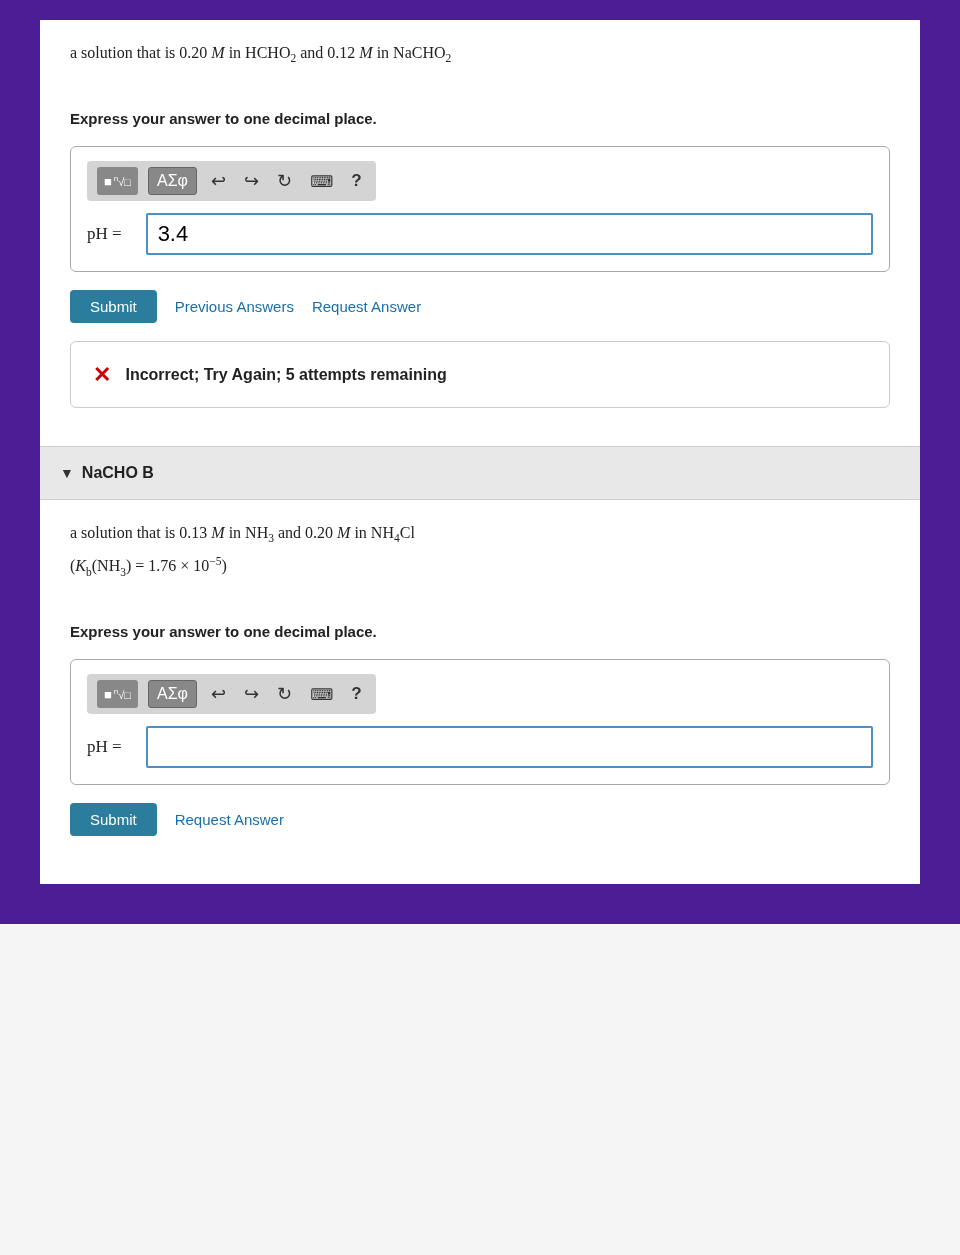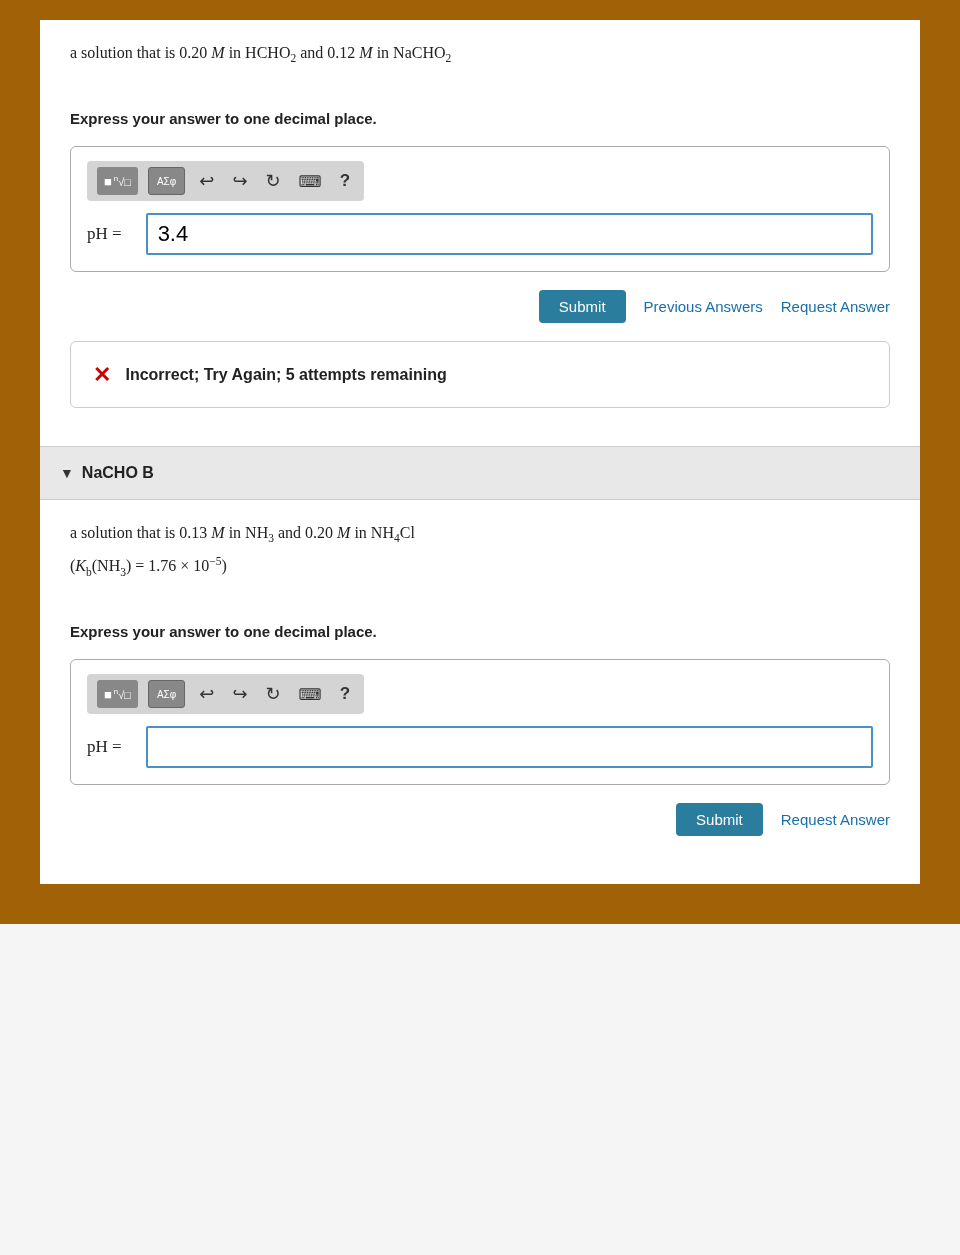--- a/index.html
+++ b/index.html
@@ -6,21 +6,21 @@
     body {
       font-family: Georgia, 'Times New Roman', serif;
       background: #f5f5f5;
       color: #222;
       font-size: 16px;
       line-height: 1.5;
     }
     .page-container {
       max-width: 960px;
       margin: 0 auto;
-      background: #a16207;
+      background: #4c1d95;
       padding: 20px 40px 40px 40px;
     }
     .part-a-content {
       padding: 20px 30px 30px 30px;
       background: #fff;
     }
     .problem-text {
       font-size: 16px;
       margin-bottom: 12px;
       line-height: 1.6;
@@ -69,21 +69,21 @@
       display: flex;
       align-items: center;
       gap: 2px;
       height: 28px;
     }
     .toolbar-btn-symbol {
       background: #888;
       border: 1px solid #666;
       border-radius: 3px;
       color: #fff;
-      font-size: 10px;
+      font-size: 16px;
       padding: 2px 8px;
       cursor: pointer;
       font-family: Arial, sans-serif;
       height: 28px;
       display: flex;
       align-items: center;
     }
     .toolbar-icon-btn {
       background: transparent;
       border: none;
@@ -120,21 +120,20 @@
       font-size: 22px;
       padding: 6px 10px;
       font-family: Arial, sans-serif;
       outline: none;
     }
     .action-row {
       display: flex;
       align-items: center;
       gap: 18px;
       margin-bottom: 18px;
-      justify-content: flex-end;
     }
     .submit-btn {
       background: #2a7d9c;
       color: #fff;
       border: none;
       border-radius: 4px;
       font-size: 15px;
       font-family: Arial, sans-serif;
       padding: 8px 20px;
       cursor: pointer;

